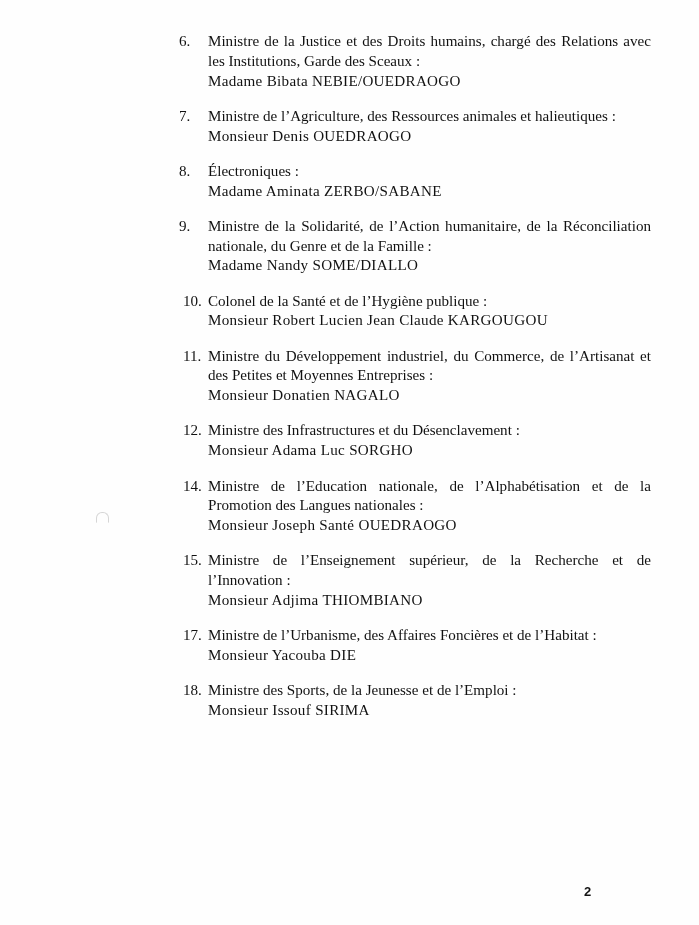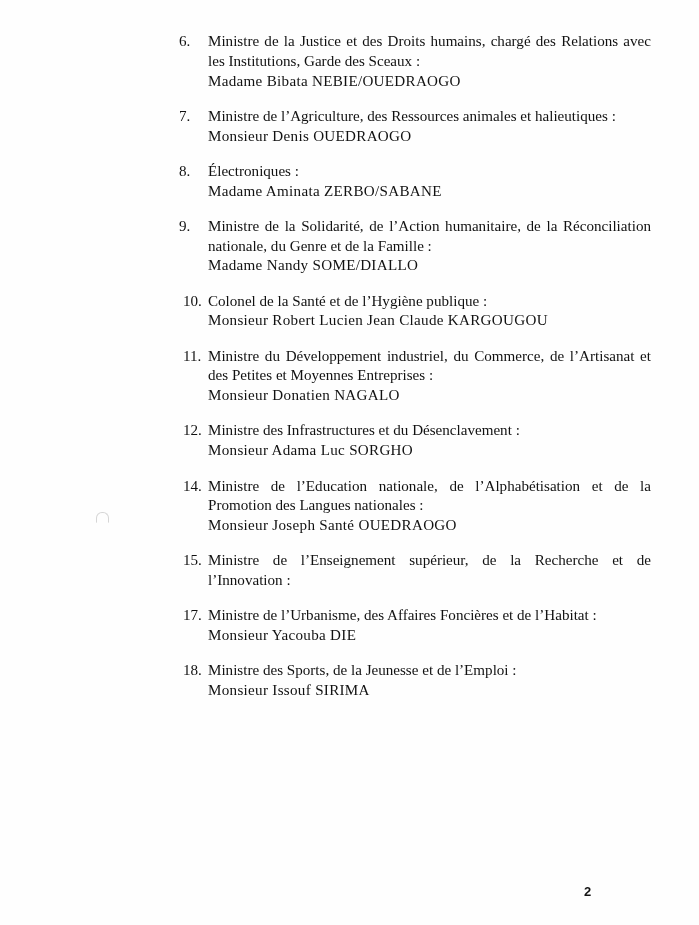--- a/index.html
+++ b/index.html
@@ -178,20 +178,21 @@
         <p class="title-line flush">Promotion des Langues nationales :</p>
         <p class="person">Monsieur Joseph Santé OUEDRAOGO</p>
       </div>
     </div>
 
     <div class="item wide-num">
       <div class="num">15.</div>
       <div class="body">
         <p class="title-line justify-all">Ministre de l’Enseignement supérieur, de la Recherche et de</p>
         <p class="title-line flush">l’Innovation :</p>
+        <p class="person">Monsieur Adjima THIOMBIANO</p>
       </div>
     </div>
 
 
     <div class="item wide-num">
       <div class="num">17.</div>
       <div class="body">
         <p class="title-line flush">Ministre de l’Urbanisme, des Affaires Foncières et de l’Habitat :</p>
         <p class="person">Monsieur Yacouba DIE</p>
       </div>

